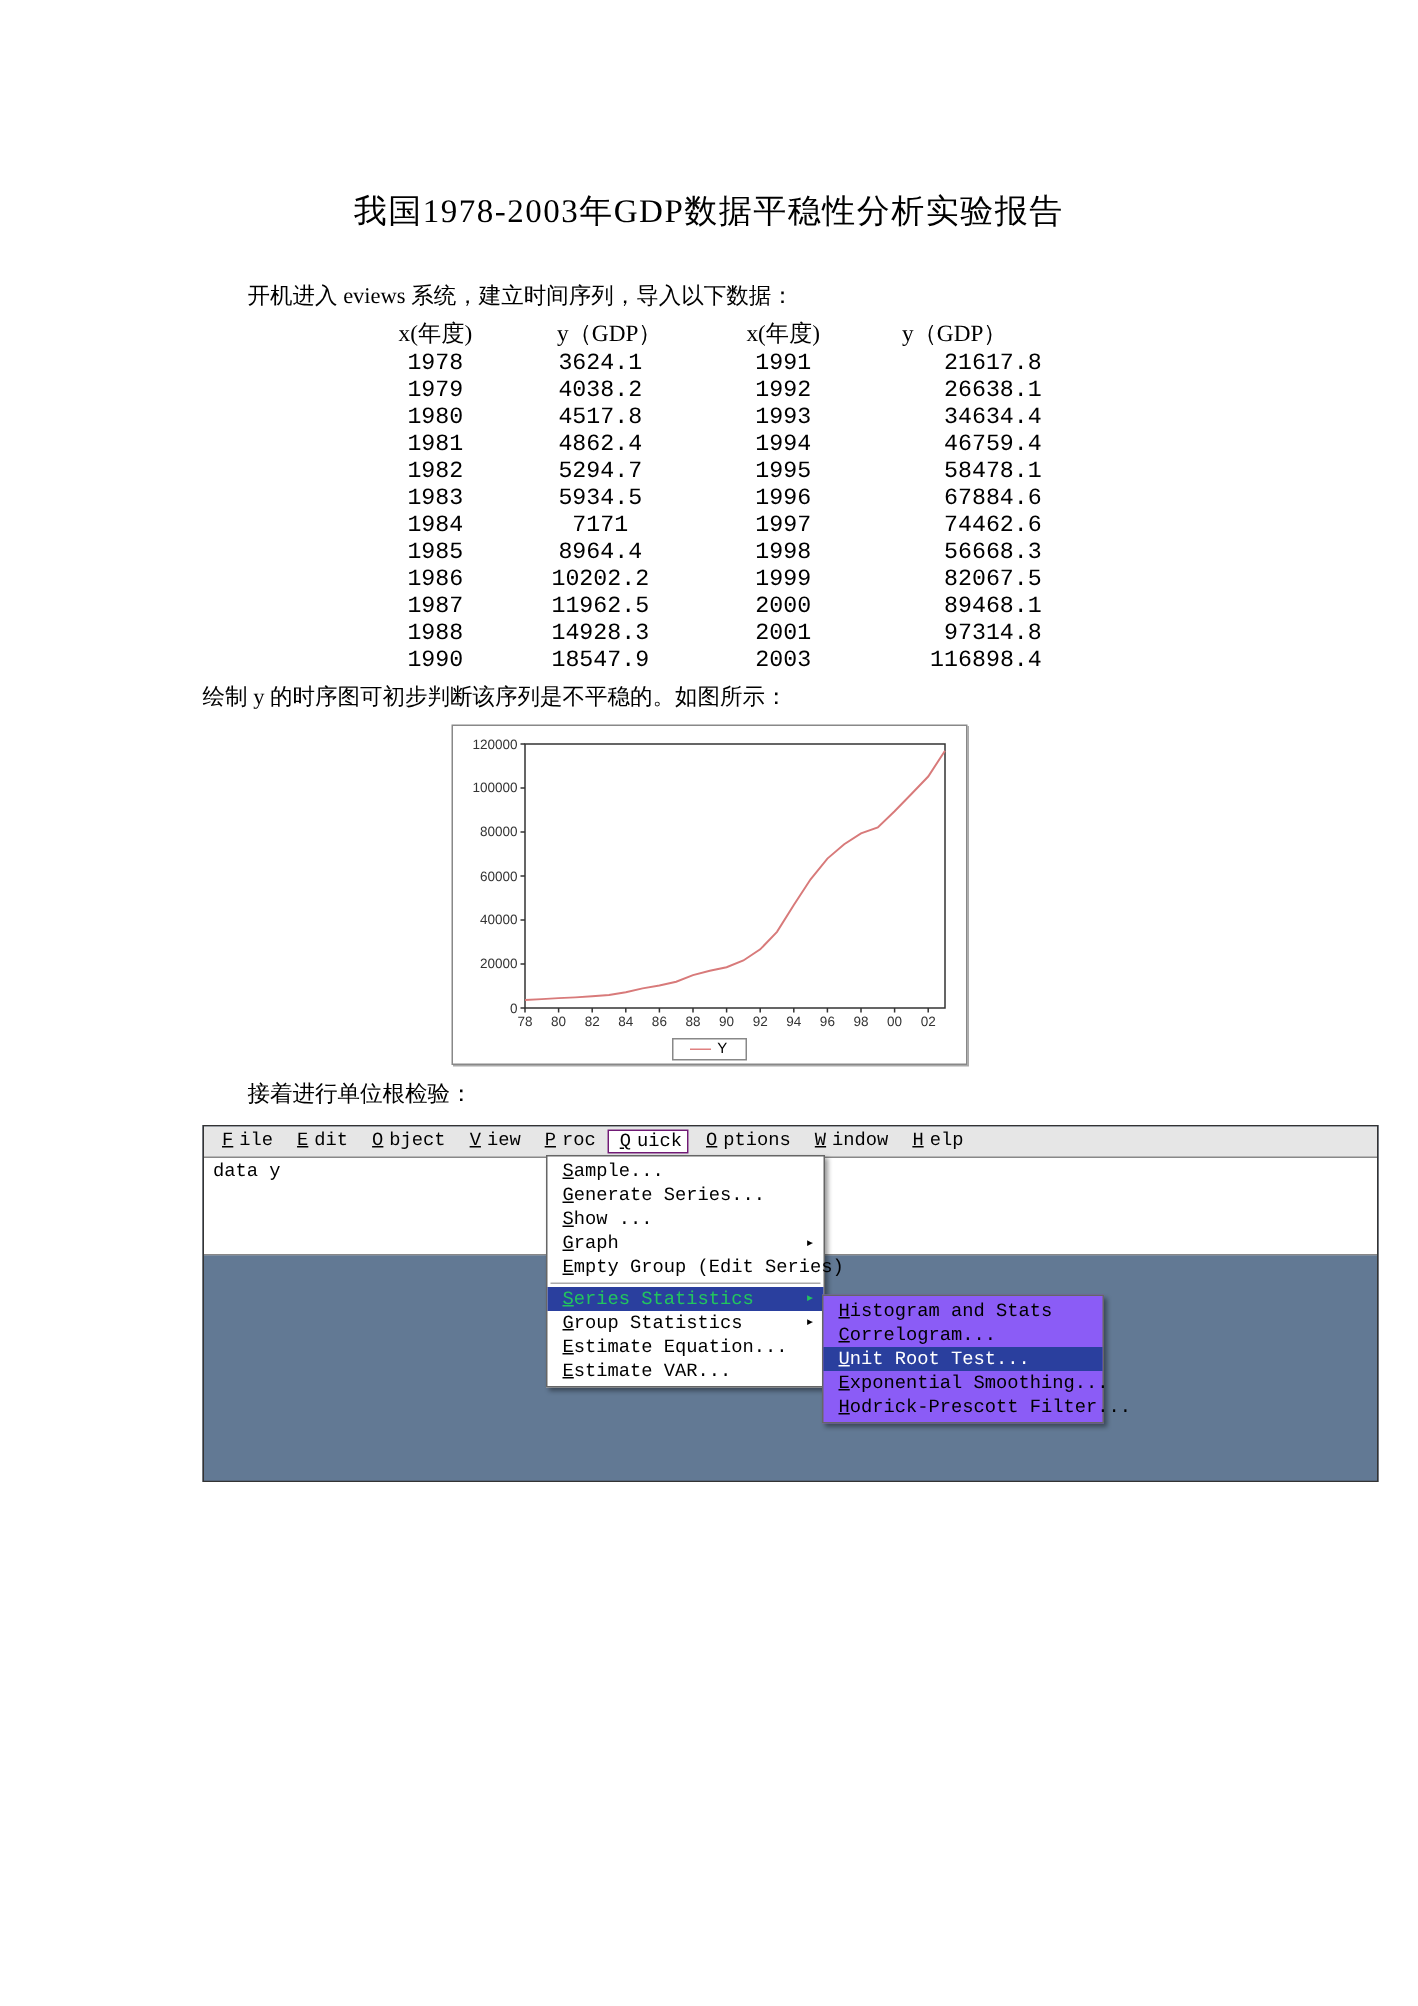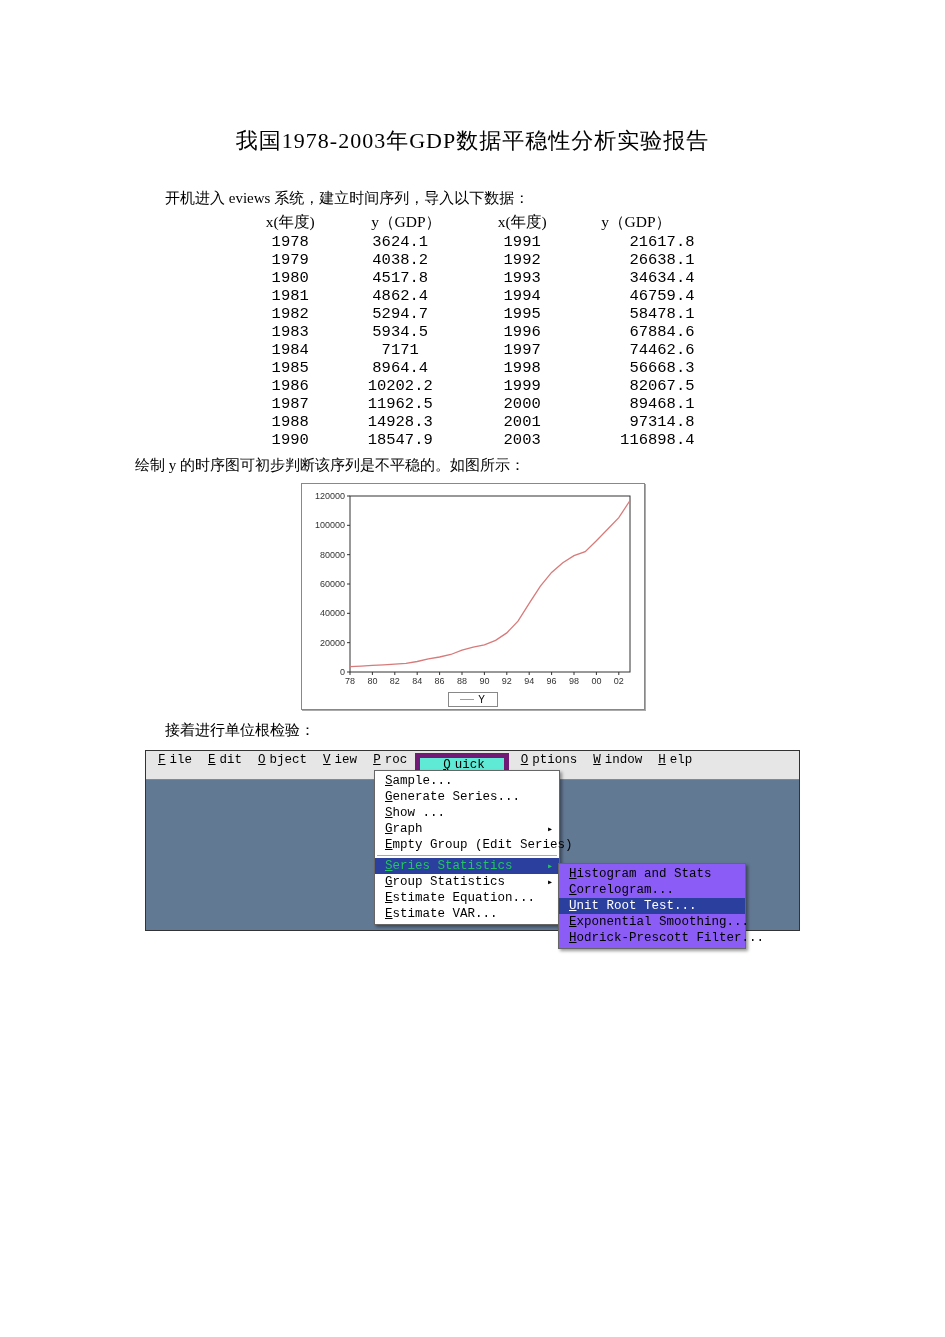--- a/index.html
+++ b/index.html
@@ -70,43 +70,43 @@
     margin: 2px auto 0 auto;
     display:flex; align-items:center; justify-content:center;
     padding:1px 4px;
     font: 10px Arial;
     gap:4px;
   }
   .legend-line { display:inline-block; width:14px; height:1px; background:#e08080; }
 
   
   .eviews {
-    width: 655px;
+    width: 784px;
     margin: 8px auto 0 auto;
     border: 1px solid #333;
     font-family: "Courier New", monospace;
     font-size: 12.5px;
     background: #627994;
     box-sizing: border-box;
     position: relative;
   }
   .eviews .menubar {
     background: #e6e6e6;
     border-bottom: 1px solid #888;
     padding: 2px 4px;
     display:flex;
     gap: 4px;
   }
   .eviews .menubar span {
     padding: 0 4px;
   }
   .eviews .menubar span.active {
-    background: #5eead4;
-    border:5px solid #701a75;
-    padding: 0 19px;
+    background: #ffffff;
+    border:1px solid #701a75;
+    padding: 0 3px;
   }
   .eviews .under { text-decoration: underline; }
   .cmdwin {
     background:#fff;
     height: 60px;
     padding: 2px 6px;
     border-bottom: 1px solid #888;
   }
   .workarea {
     background:#627994;
@@ -305,20 +305,23 @@
         <span><span class="under">F</span>ile</span>
         <span><span class="under">E</span>dit</span>
         <span><span class="under">O</span>bject</span>
         <span><span class="under">V</span>iew</span>
         <span><span class="under">P</span>roc</span>
         <span class="active"><span class="under">Q</span>uick</span>
         <span><span class="under">O</span>ptions</span>
         <span><span class="under">W</span>indow</span>
         <span><span class="under">H</span>elp</span>
       </div>
+    <div class="cmdwin">
+      <span>data y</span>
+    </div>
     <div class="workarea"></div>
 
     <div class="dropdown" id="dropdown">
         <div class="item"><span class="under">S</span>ample...</div>
         <div class="item"><span class="under">G</span>enerate Series...</div>
         <div class="item"><span class="under">S</span>how ...</div>
         <div class="item"><span class="under">G</span>raph<span class="arrow">▸</span></div>
         <div class="item"><span class="under">E</span>mpty Group (Edit Series)</div>
         <div class="sep"></div>
         <div class="item hl"><span class="under">S</span>eries Statistics<span class="arrow">▸</span></div>

